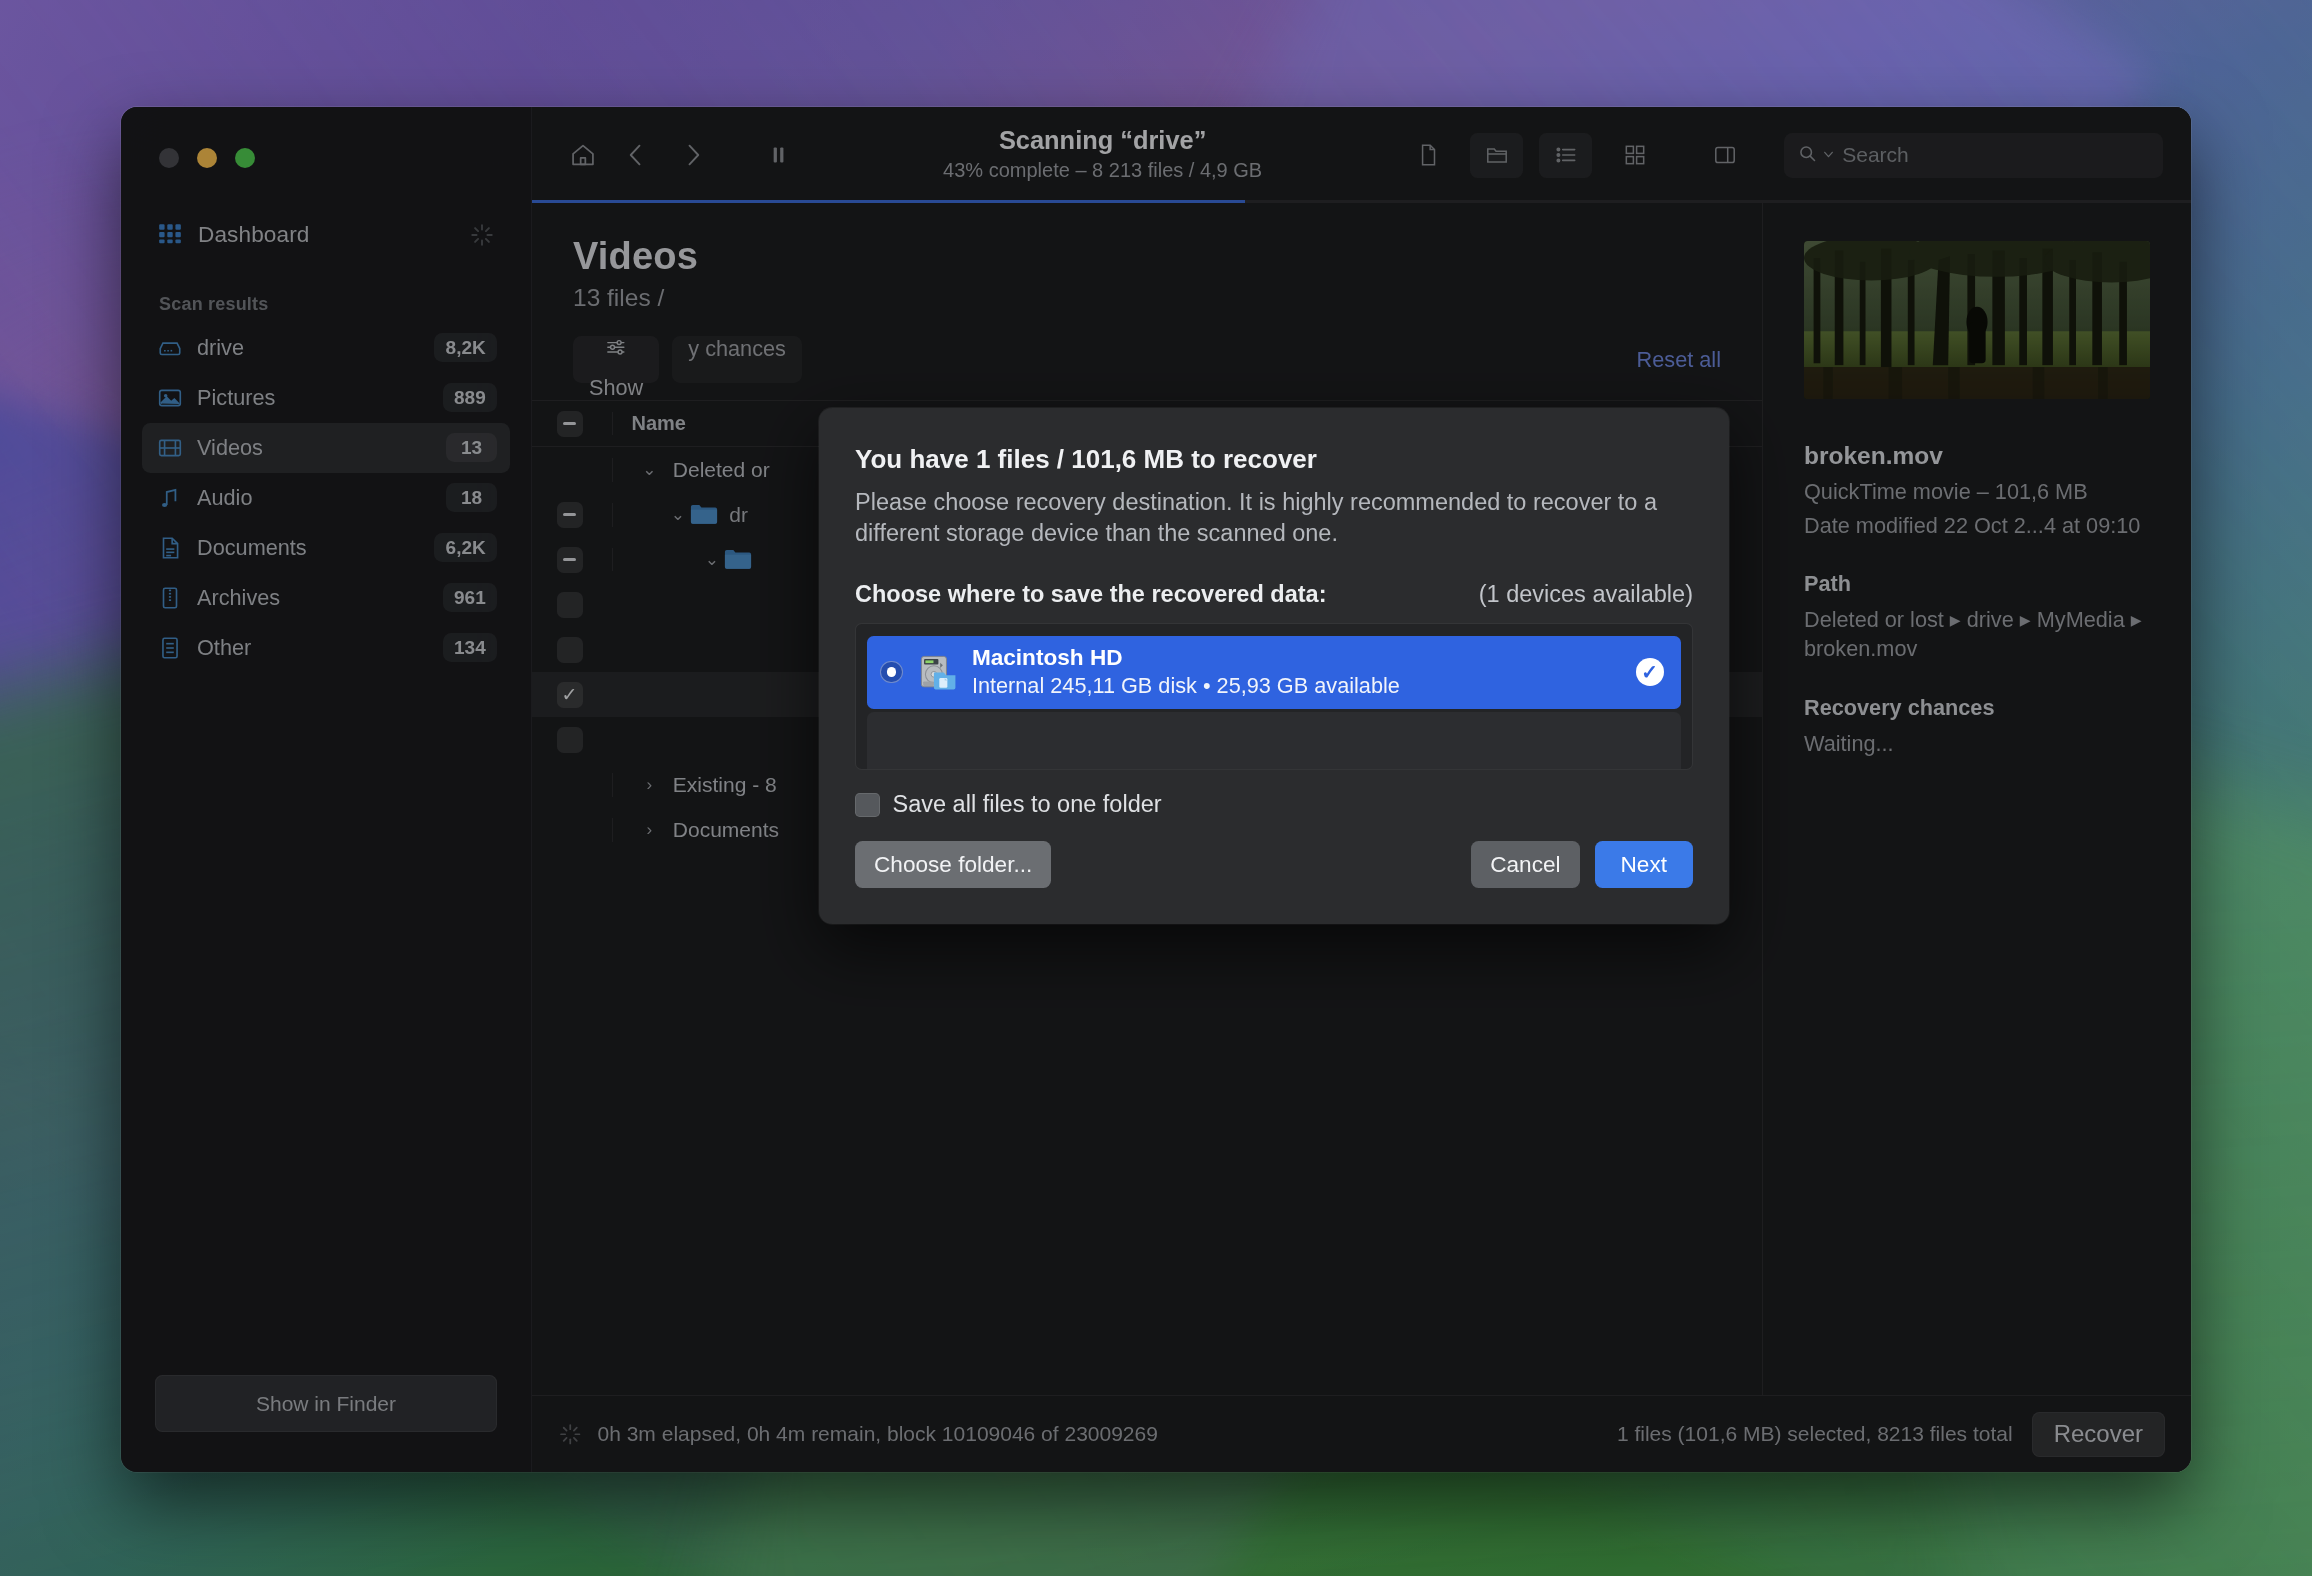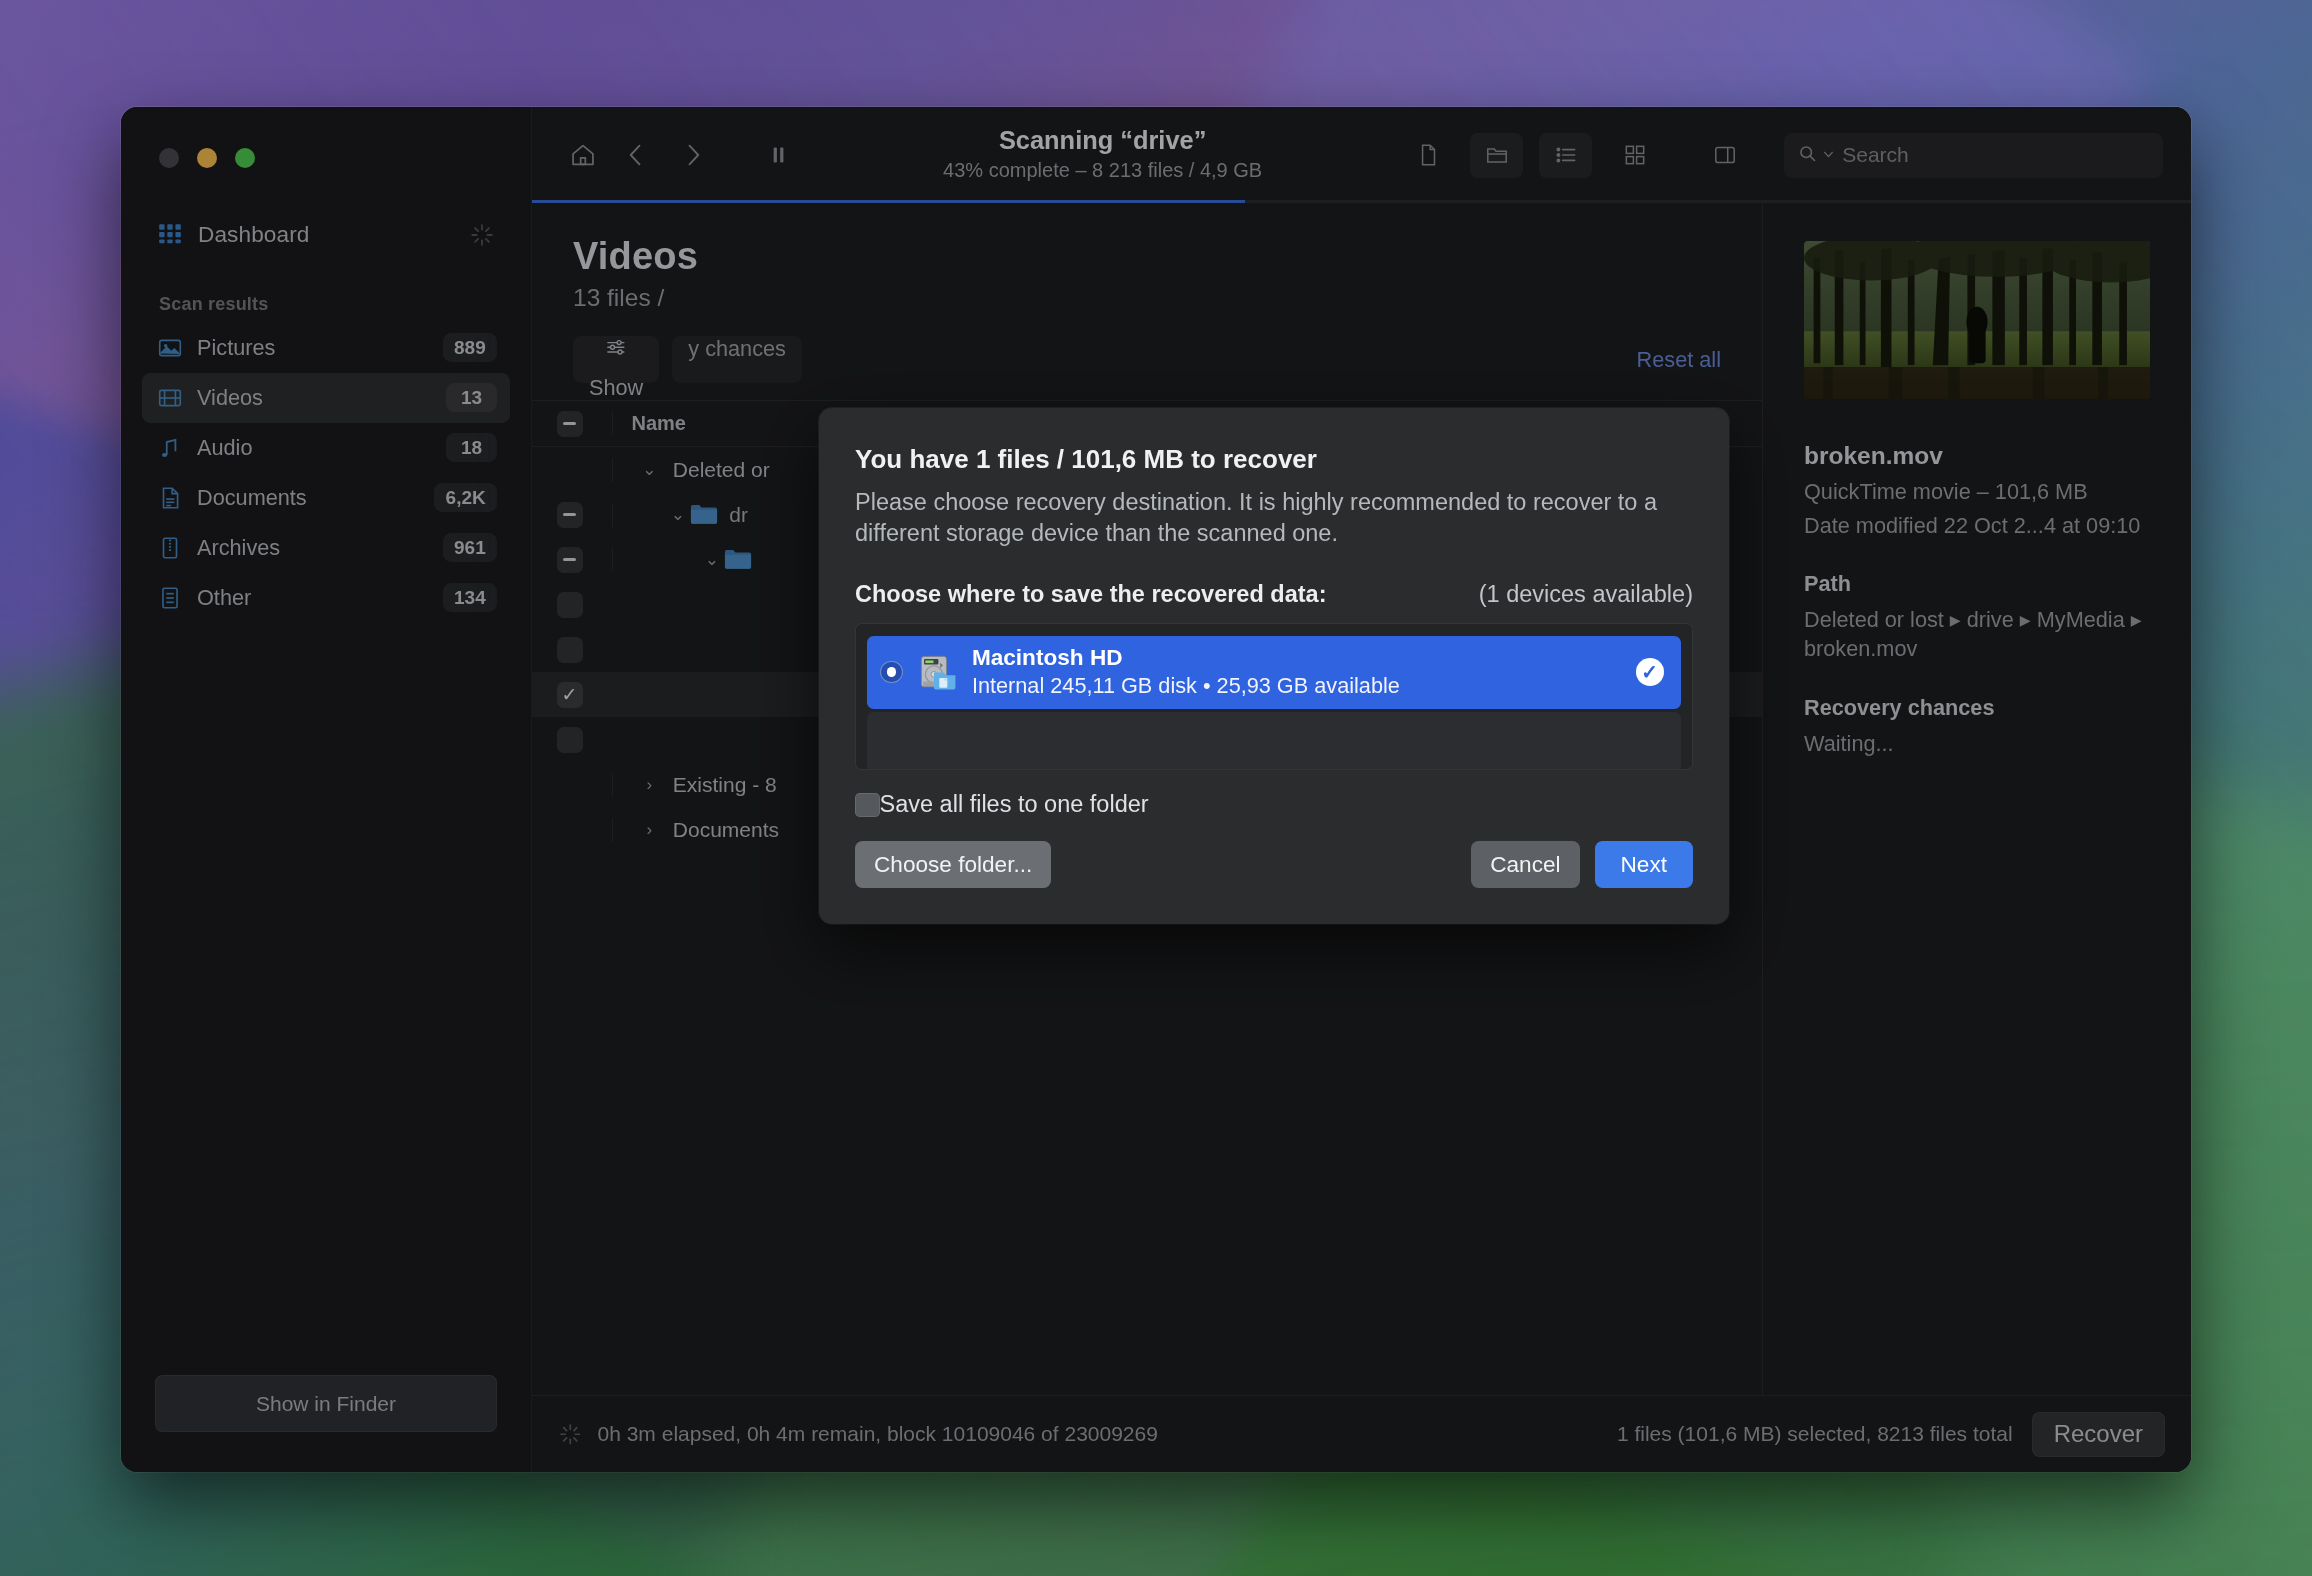--- a/index.html
+++ b/index.html
@@ -338,21 +338,21 @@
   .dev-sub  { font-size: 21.7px; color: #f1f4fb; line-height: 1.25; }
   .dev-check {
     width: 28px; height: 28px; border-radius: 50%; background: #fff;
     display: flex; align-items: center; justify-content: center;
     flex: 0 0 28px; color: #2f63e0; font-size: 20px; font-weight: 700;
   }
   .skeleton { border-radius: 6.6px; background: #2c2d30; }
   .sk1 { height: 83px; margin-top: 3.8px; }
 
   #save-one-folder {
-    margin-top: 21px; display: flex; align-items: center; 
+    margin-top: 21px; display: flex; align-items: center; gap: 13px;
   }
   .cb-square {
     width: 24.5px; height: 24.5px; border-radius: 4.7px;
     background: #55585c; border: 0.9px solid rgba(255,255,255,0.10);
   }
   #save-one-label { font-size: 23.5px; color: #dfe1e4; }
 
   #modal-buttons {
     margin-top: 22.6px; margin-bottom: 28px;
     display: flex; align-items: center;
@@ -421,20 +421,32 @@
             <line x1="8.4" y1="15.6" x2="5.6" y2="18.4"></line>
           </g>
         </svg>
       </span>
     </div>
 
     <div class="section-label">Scan results</div>
 
     <div class="nav-list">
 
+      <div class="nav-item">
+        <span class="nav-ico">
+          <svg width="26" height="26" viewBox="0 0 24 24" fill="none" stroke="#4a8ec9" stroke-width="1.5">
+            <path d="M3 12.5 L5.5 7.5 h13 L21 12.5 v4 a1.5 1.5 0 0 1 -1.5 1.5 h-15 A1.5 1.5 0 0 1 3 16.5 z"></path>
+            <line x1="6.5" y1="14.5" x2="8" y2="14.5"></line>
+            <line x1="9.5" y1="14.5" x2="11" y2="14.5"></line>
+            <line x1="12.5" y1="14.5" x2="14" y2="14.5"></line>
+          </svg>
+        </span>
+        <span class="nav-label">drive</span>
+        <span class="nav-badge">8,2K</span>
+      </div>
 
       <div class="nav-item">
         <span class="nav-ico">
           <svg width="26" height="26" viewBox="0 0 24 24" fill="none" stroke="#4a8ec9" stroke-width="1.5">
             <rect x="2.5" y="5" width="19" height="14" rx="2"></rect>
             <circle cx="8" cy="10" r="1.6" fill="#4a8ec9" stroke="none"></circle>
             <path d="M3.5 17 L9 11.5 L13 15.5 L16 13 L20.5 17.5" fill="#4a8ec9" stroke="#4a8ec9"></path>
           </svg>
         </span>
         <span class="nav-label">Pictures</span>

